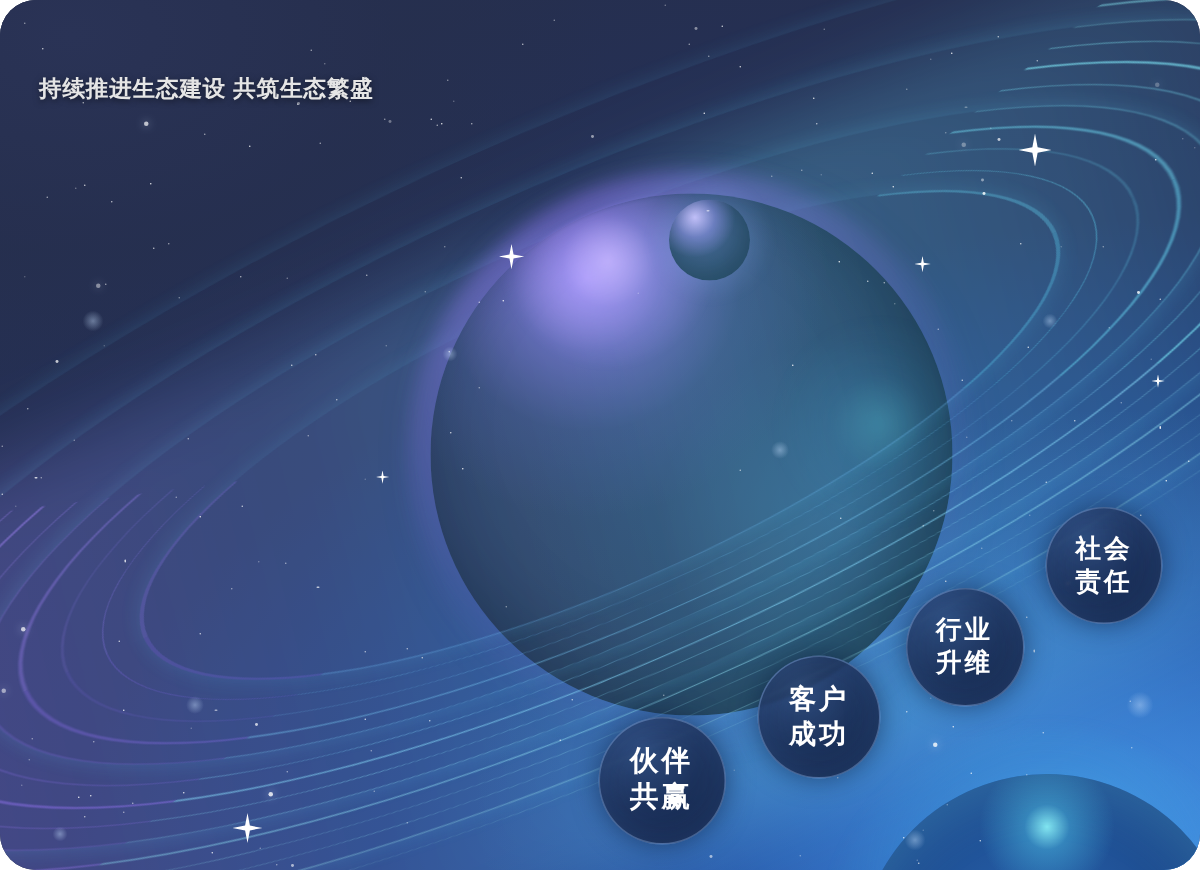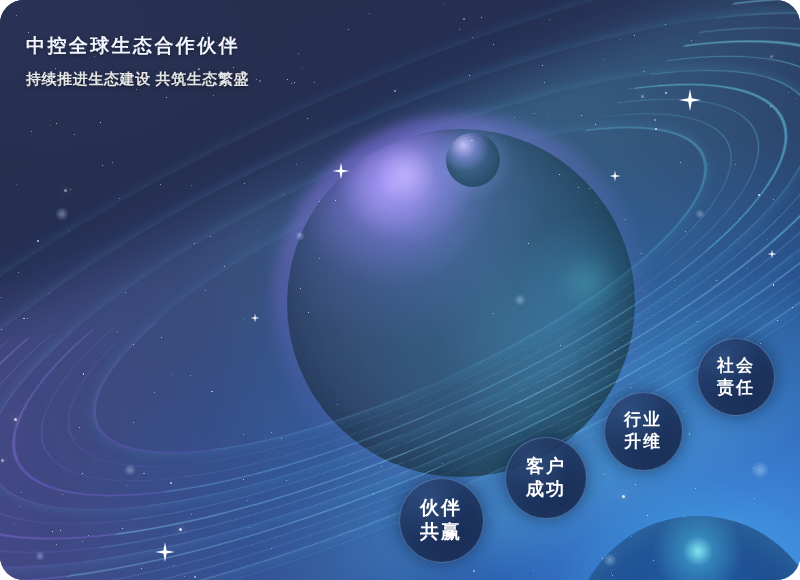--- a/index.html
+++ b/index.html
@@ -363,21 +363,20 @@
   <div id="sparkles">
       <div class="sparkle" style="left: 679px; top: 89px; width: 22px; height: 22px;"></div>
       <div class="sparkle" style="left: 155px; top: 542px; width: 20px; height: 20px;"></div>
       <div class="sparkle" style="left: 332.5px; top: 162.5px; width: 17px; height: 17px;"></div>
       <div class="sparkle" style="left: 609.5px; top: 170.5px; width: 11px; height: 11px;"></div>
       <div class="sparkle" style="left: 767.5px; top: 249.5px; width: 9px; height: 9px;"></div>
       <div class="sparkle" style="left: 250.5px; top: 313.5px; width: 9px; height: 9px;"></div>
     </div>
 
   <div class="textblock">
-    <div class="eyebrow">中控全球生态合作伙伴</div>
     <div class="subtitle">持续推进生态建设 共筑生态繁盛</div>
   </div>
 
   <div id="badges">
       <div class="badge" style="left: 398.5px; top: 477.5px; width: 83px; height: 83px; font-size: 19px;">
         <div>
           <span>伙伴</span>
           <span>共赢</span>
         </div>
       </div>

